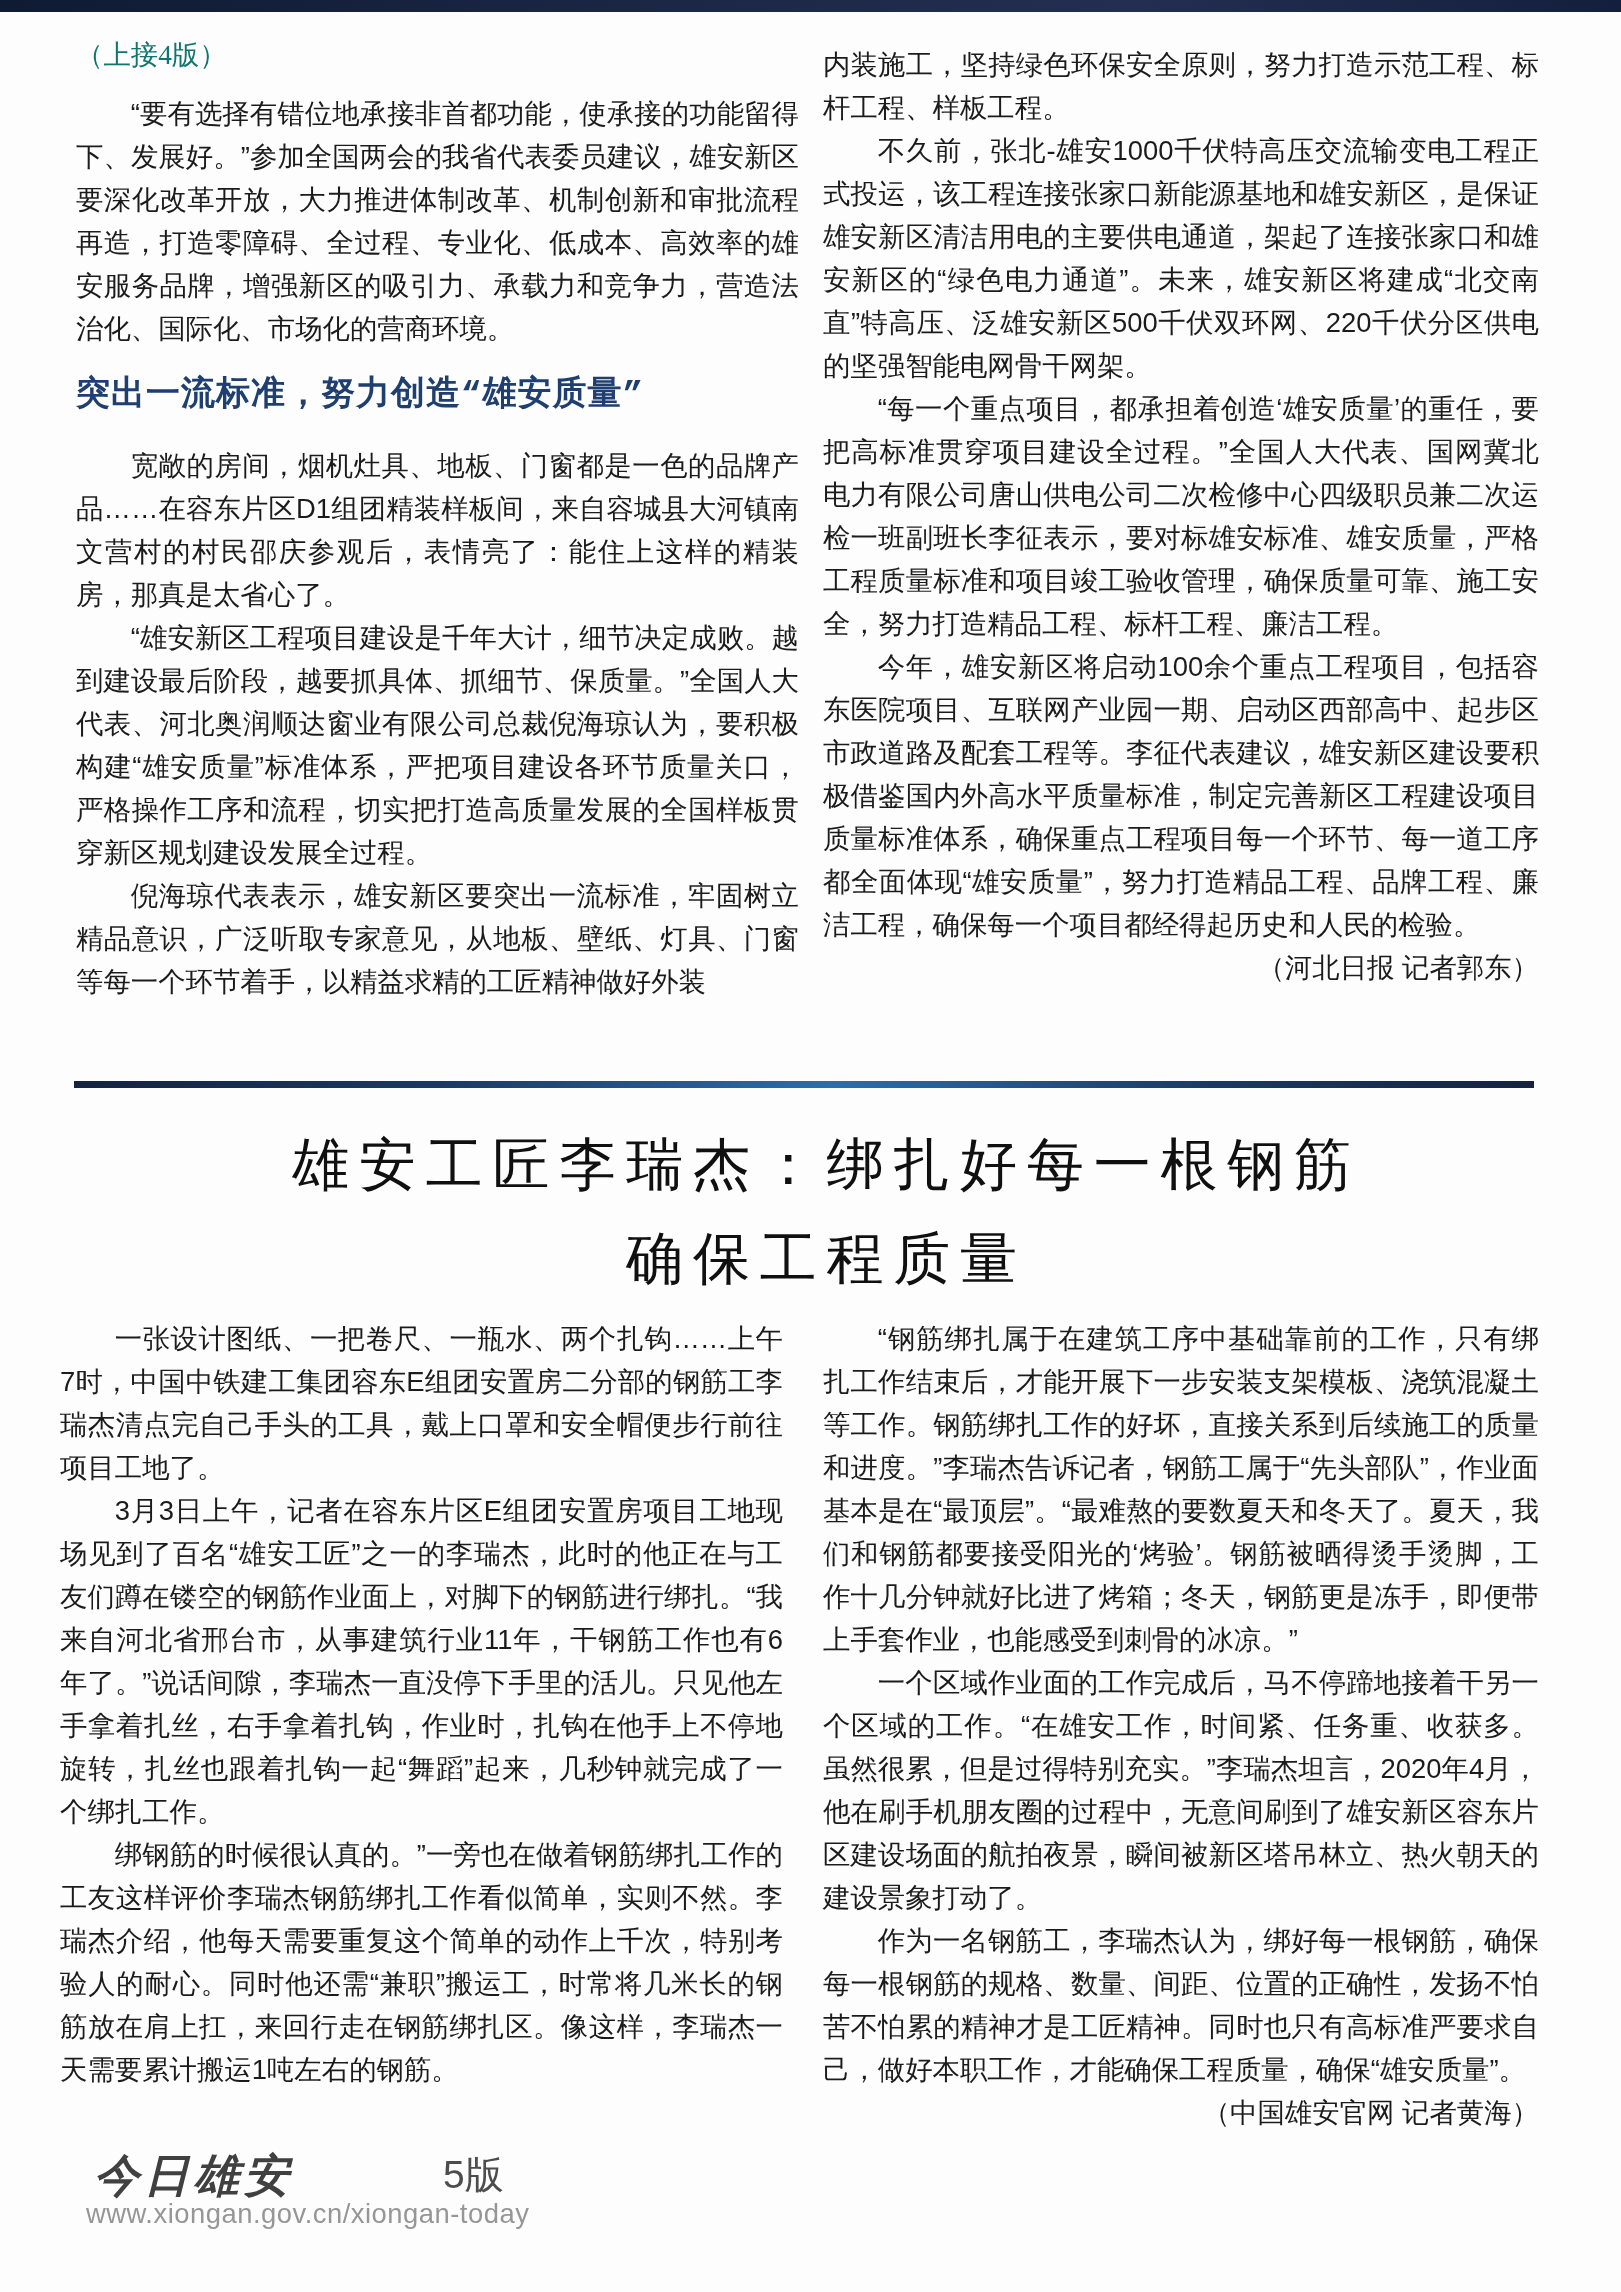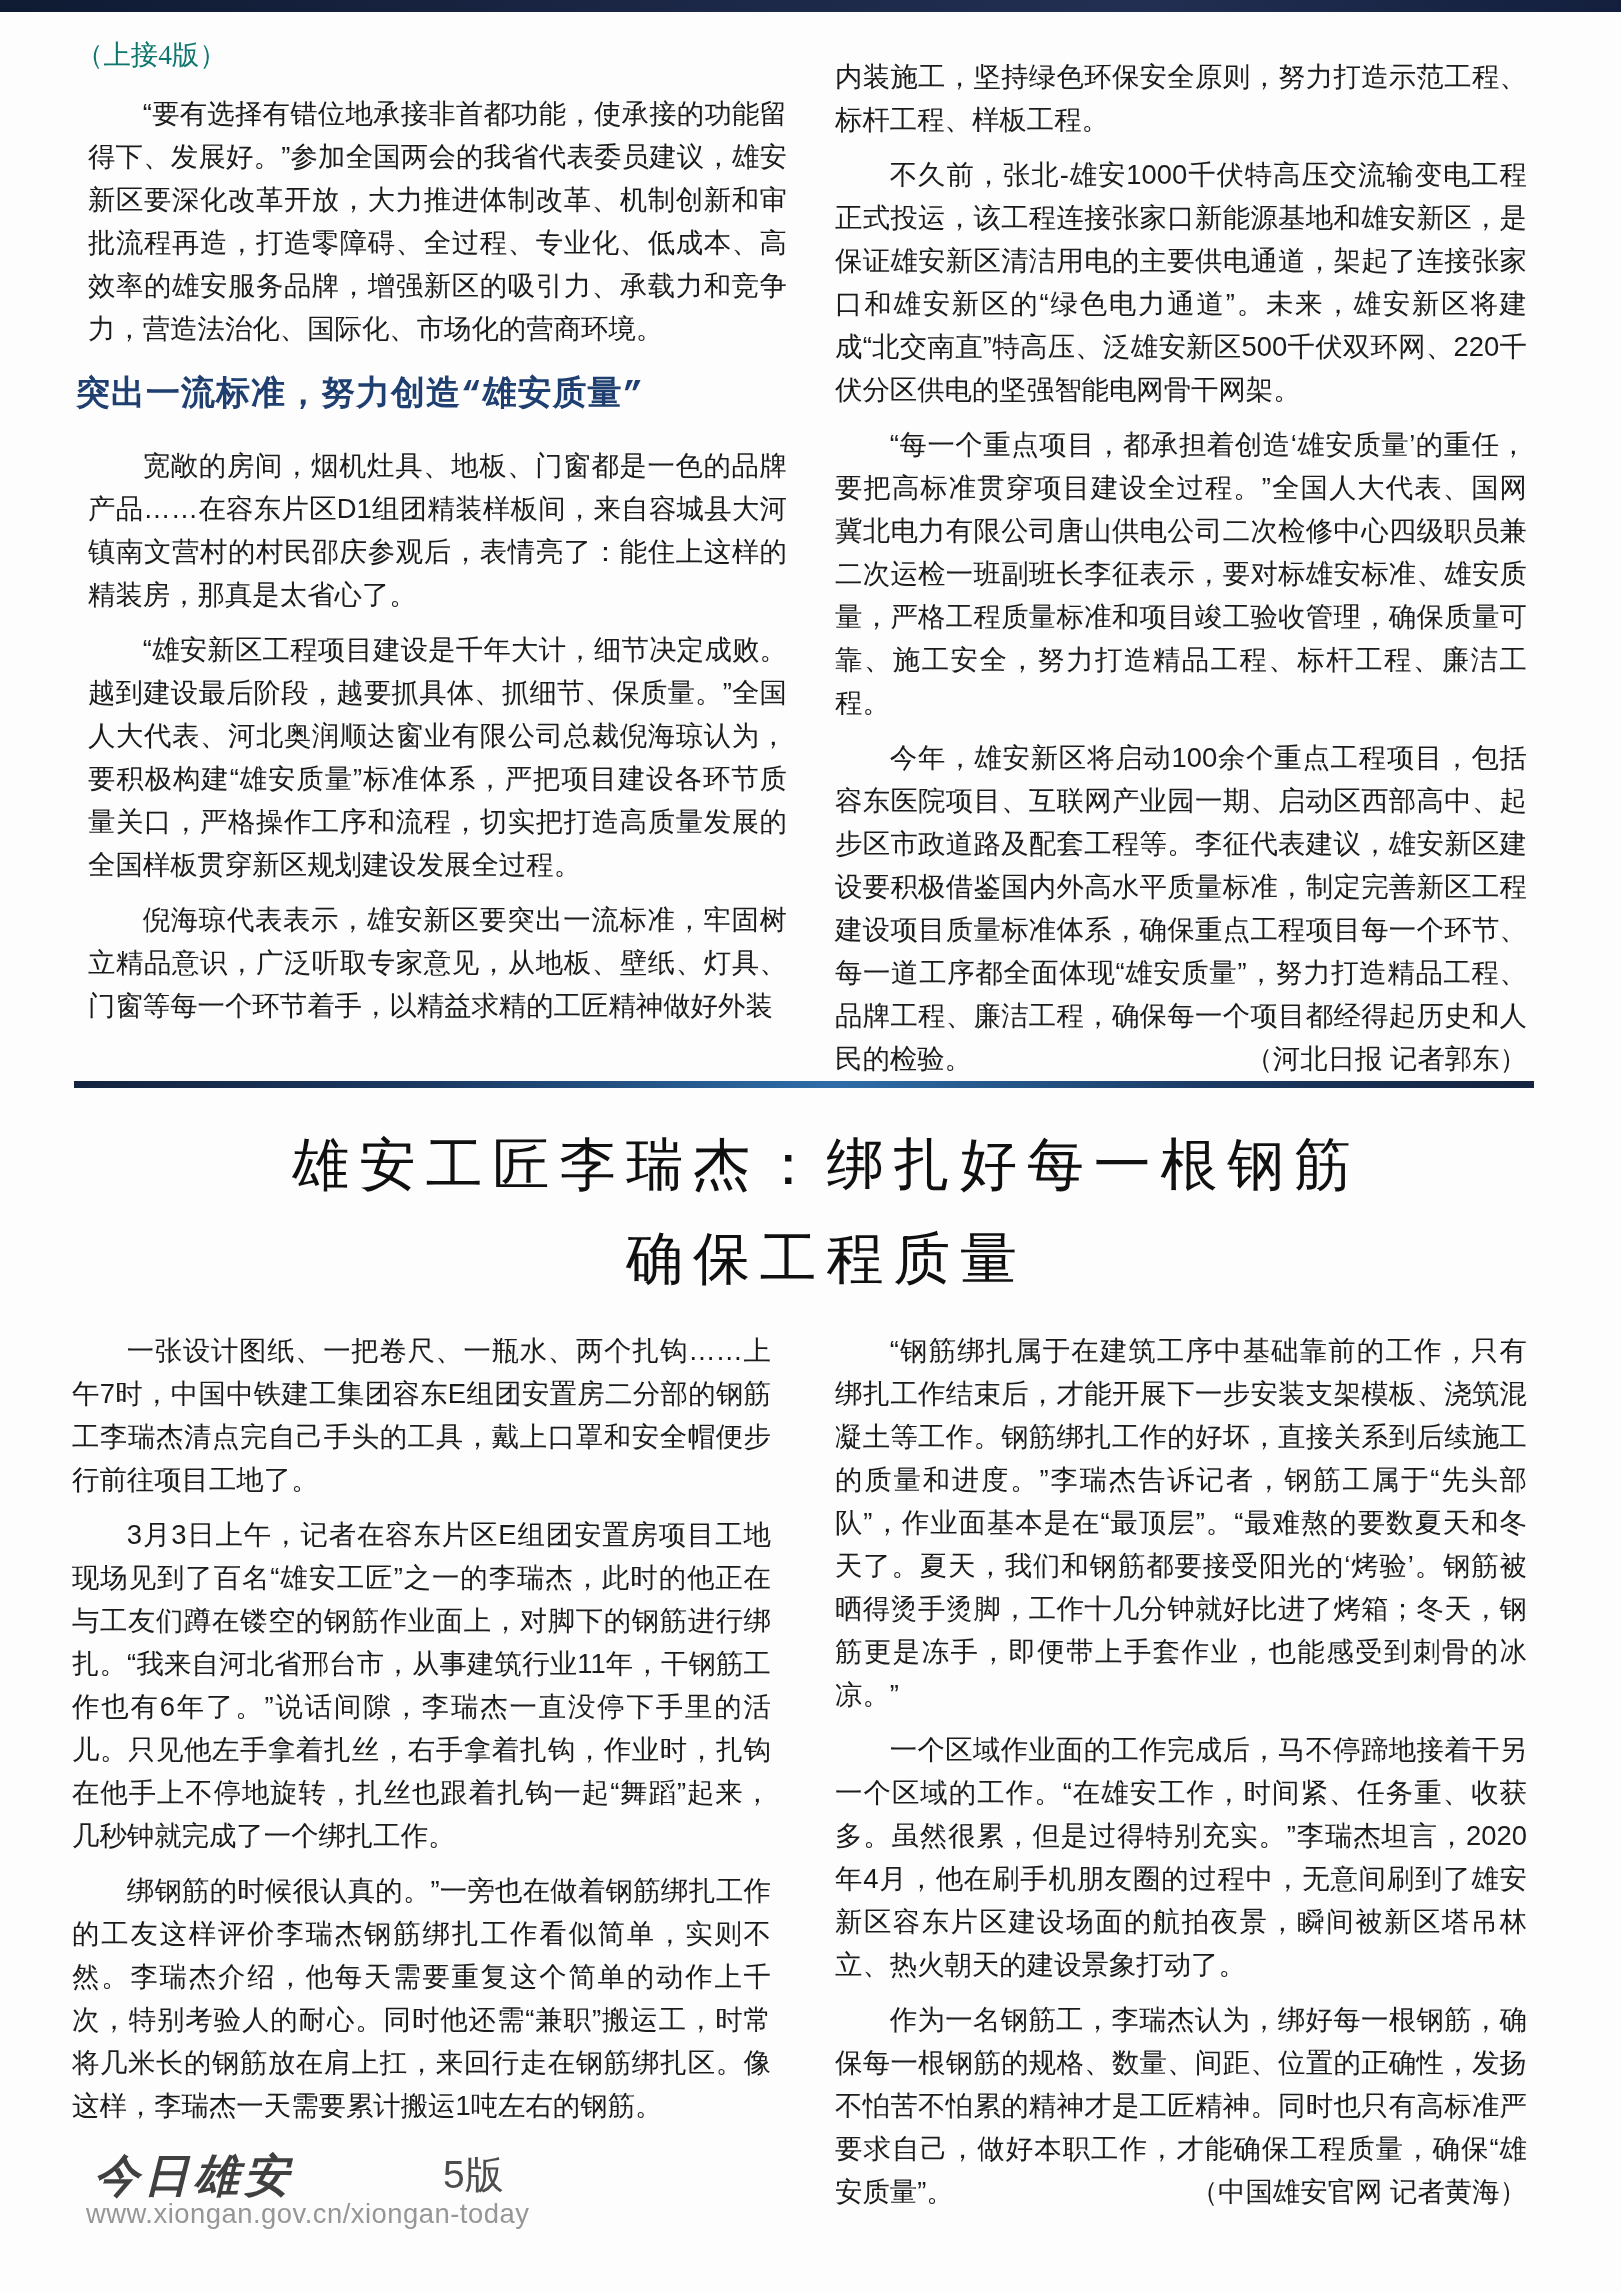--- a/index.html
+++ b/index.html
@@ -14,21 +14,21 @@
   .top-bar {
     position: absolute; top: 0; left: 0;
     width: 1621px; height: 11.8px;
     background: linear-gradient(90deg, #0f1a33 0%, #1c2847 45%, #222f52 70%, #131f3d 100%);
   }
   .col { position: absolute; font-size: 27.4px; line-height: 43px; text-align: justify; }
   .a1-left  { left: 76px;  top: 35px;   width: 723px; }
   .a1-right { left: 823px; top: 43px;   width: 716px; }
   .a2-left  { left: 60px;  top: 1317px; width: 723px; }
   .a2-right { left: 823px; top: 1317px; width: 716px; }
-  .para { margin: 12px; text-indent: 2em; }
+  .para { margin: 0; text-indent: 2em; }
   .para.no-indent { text-indent: 0; }
   .para::after { content: ""; display: block; clear: both; }
   .cont-note {
     margin: 0 0 15.7px 0; text-indent: 0;
     font-family: "Liberation Serif", serif;
     font-size: 27.4px; line-height: 41px; color: #0f766e;
     text-align: left;
   }
   .subhead {
     margin: 23.5px 0 25.5px 0; text-indent: 0;

